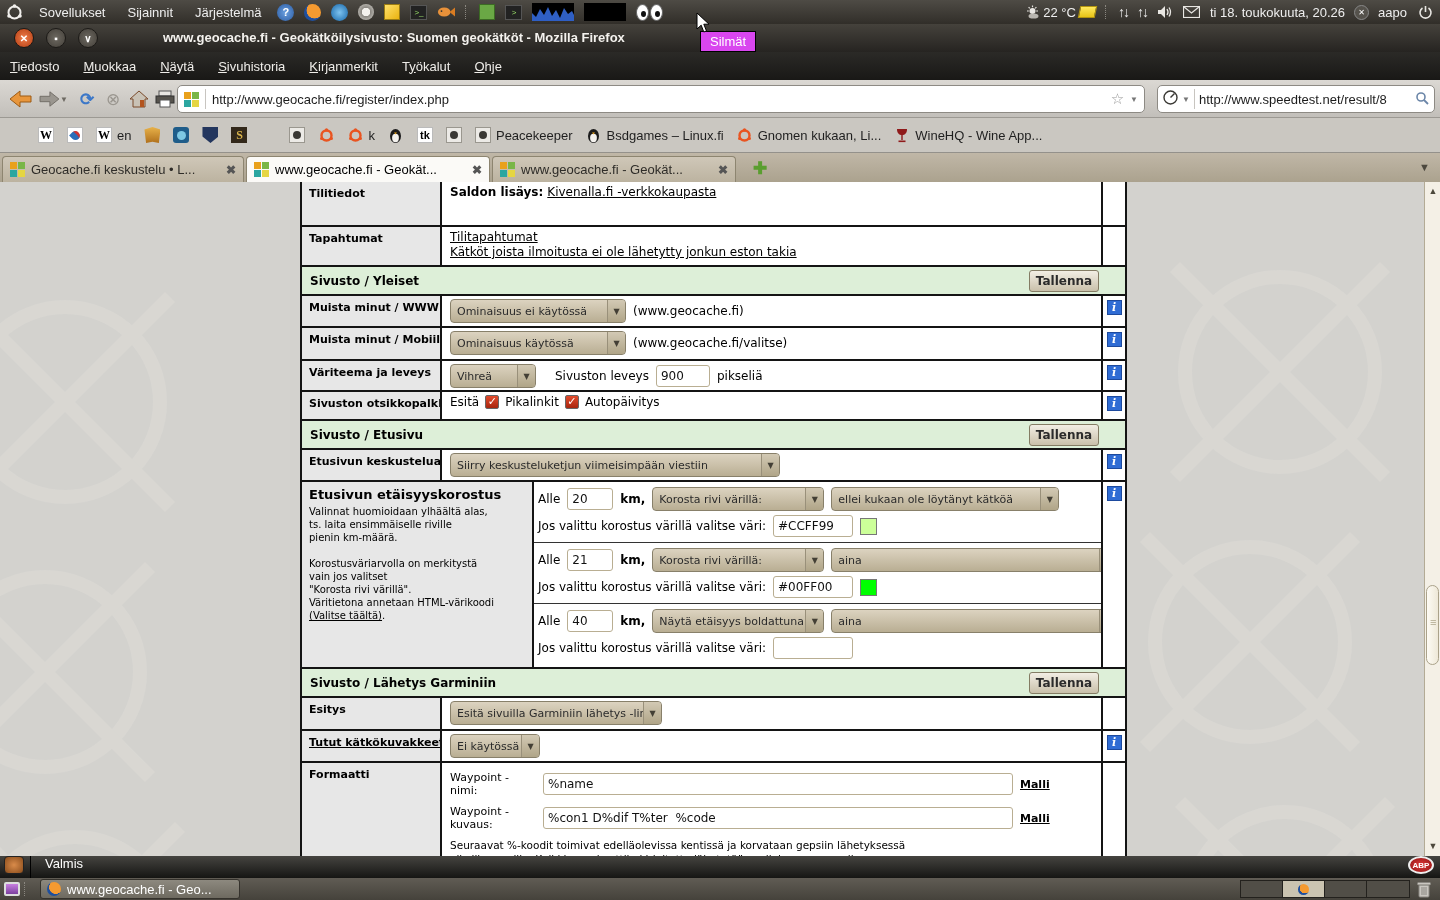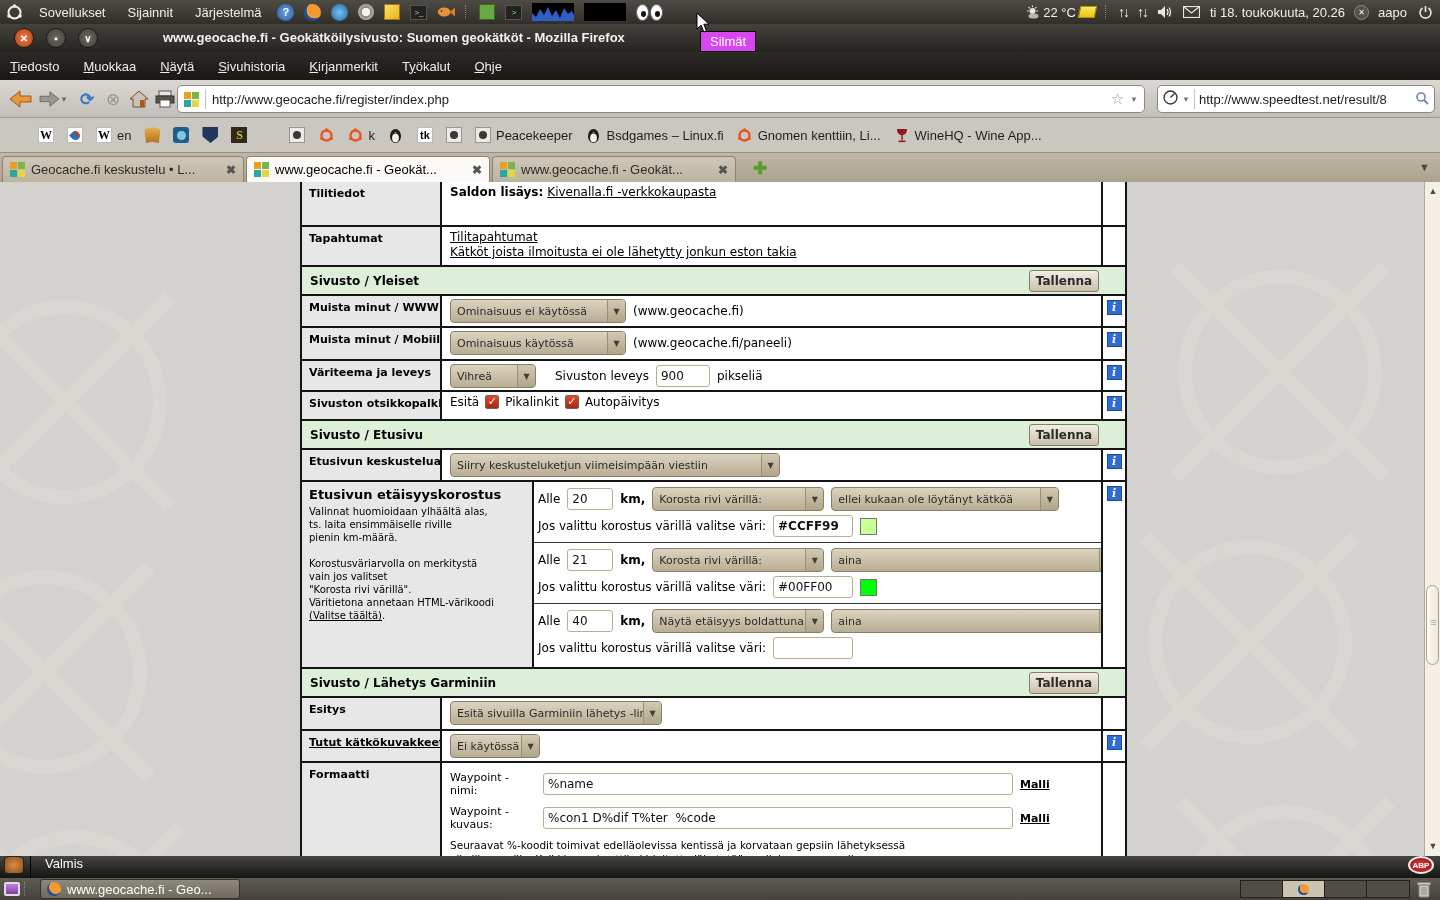--- a/index.html
+++ b/index.html
@@ -382,21 +382,21 @@
       </span>
     <span class="bm">
         <span class="bm16">
           <svg width="15" height="15" viewBox="0 0 15 15">
             <circle cx="7.5" cy="7.5" r="5" fill="none" stroke="#e95420" stroke-width="2.4"></circle>
             <circle cx="7.5" cy="1.8" r="1.6" fill="#e95420"></circle>
             <circle cx="2.6" cy="10.5" r="1.6" fill="#e95420"></circle>
             <circle cx="12.4" cy="10.5" r="1.6" fill="#e95420"></circle>
           </svg>
         </span>
-        <span>Gnomen kenttiin, Li...</span>
+        <span>Gnomen kukaan, Li...</span>
       </span>
     <span class="bm">
         <span class="bm16">
           <svg width="12" height="15" viewBox="0 0 12 15">
             <path d="M1 1 h10 c0 4 -2 6 -5 6 c-3 0 -5 -2 -5 -6 z" fill="#8f1a1a"></path>
             <rect x="5.3" y="7" width="1.4" height="5" fill="#8f1a1a"></rect>
             <rect x="2.5" y="12.5" width="7" height="1.6" fill="#8f1a1a"></rect>
           </svg>
         </span>
         <span>WineHQ - Wine App...</span>
@@ -530,21 +530,21 @@
       </div>
 
       <div class="r" style="height:33px">
         <div class="c-label">Muista minut / Mobiili</div>
         <div class="c-main">
           <div class="line">
             <span class="sel" style="width:176px">
                 <span class="txt">Ominaisuus käytössä</span>
                 <span class="arr">▼</span>
               </span>
-            <span>(www.geocache.fi/paneeli)</span>
+            <span>(www.geocache.fi/valitse)</span>
           </div>
         </div>
         <div class="c-info">
             <span class="info-i">i</span>
           </div>
       </div>
 
       <div class="r" style="height:31px">
         <div class="c-label">Väriteema ja leveys</div>
         <div class="c-main">
@@ -622,21 +622,21 @@
                   <span class="txt">Korosta rivi värillä:</span>
                   <span class="arr">▼</span>
                 </span>
               <span class="sel" style="width:228px">
                   <span class="txt">ellei kukaan ole löytänyt kätköä</span>
                   <span class="arr">▼</span>
                 </span>
             </div>
             <div class="line" style="padding:2px 4px">
               <span>Jos valittu korostus värillä valitse väri:</span>
-              <input class="inp" style="width: 80px; font-weight: bold;" value="#CCFF99">
+              <input class="inp" style="width: 80px;" value="#CCFF99">
               <span class="swatch" style="background: rgb(204, 255, 153);"></span>
             </div>
           </div>
 
           <div class="subrow">
             <div class="line" style="padding:2px 4px">
               <span>Alle</span>
               <input class="inp" style="width: 46px;" value="21">
               <b>km,</b>
               <span class="sel" style="width:172px">

